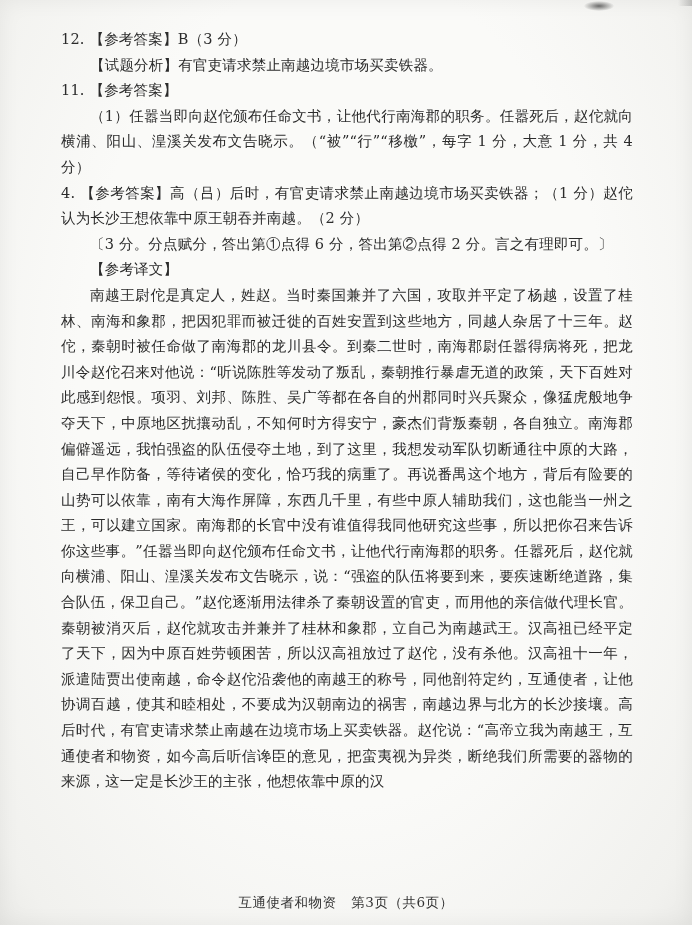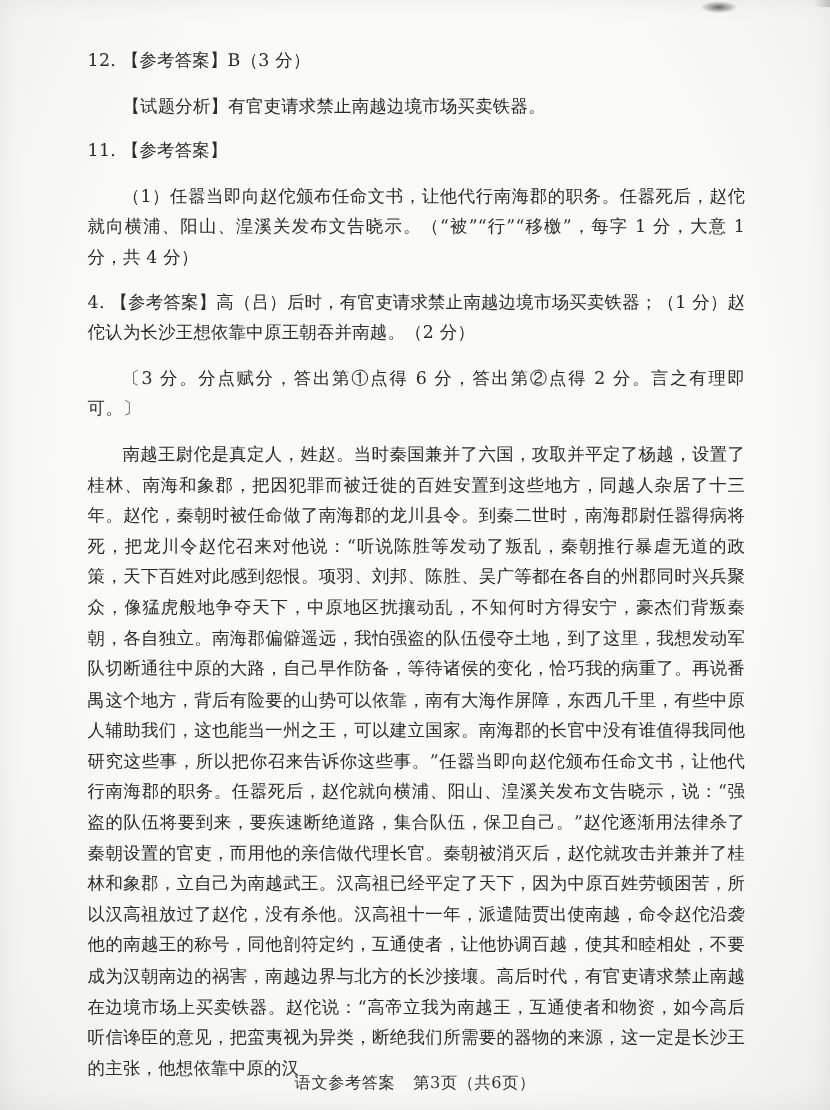--- a/index.html
+++ b/index.html
@@ -40,21 +40,21 @@
     left: 61px;
     top: 27px;
     width: 572px;
     font-size: 14.5px;
     line-height: 25.6px;
     text-align: justify;
     text-justify: inter-ideograph;
     letter-spacing: 0.2px;
   }
   .content p {
-    margin: 12px;
+    margin: 0;
   }
   p.indent {
     text-indent: 2em;
   }
   .footer {
     position: absolute;
     left: 0;
     bottom: 13px;
     width: 100%;
     text-align: center;
@@ -77,20 +77,21 @@
   <div class="content">
     <p>12. 【参考答案】B（3 分）</p>
     <p class="indent">【试题分析】有官吏请求禁止南越边境市场买卖铁器。</p>
 
     <p>11. 【参考答案】</p>
     <p class="indent">（1）任嚣当即向赵佗颁布任命文书，让他代行南海郡的职务。任嚣死后，赵佗就向横浦、阳山、湟溪关发布文告晓示。（“被”“行”“移檄”，每字 1 分，大意 1 分，共 4 分）</p>
 
     <p>4. 【参考答案】高（吕）后时，有官吏请求禁止南越边境市场买卖铁器；（1 分）赵佗认为长沙王想依靠中原王朝吞并南越。（2 分）</p>
     <p class="indent">〔3 分。分点赋分，答出第①点得 6 分，答出第②点得 2 分。言之有理即可。〕</p>
 
+    <p class="indent">【参考译文】</p>
     <p class="indent">南越王尉佗是真定人，姓赵。当时秦国兼并了六国，攻取并平定了杨越，设置了桂林、南海和象郡，把因犯罪而被迁徙的百姓安置到这些地方，同越人杂居了十三年。赵佗，秦朝时被任命做了南海郡的龙川县令。到秦二世时，南海郡尉任嚣得病将死，把龙川令赵佗召来对他说：“听说陈胜等发动了叛乱，秦朝推行暴虐无道的政策，天下百姓对此感到怨恨。项羽、刘邦、陈胜、吴广等都在各自的州郡同时兴兵聚众，像猛虎般地争夺天下，中原地区扰攘动乱，不知何时方得安宁，豪杰们背叛秦朝，各自独立。南海郡偏僻遥远，我怕强盗的队伍侵夺土地，到了这里，我想发动军队切断通往中原的大路，自己早作防备，等待诸侯的变化，恰巧我的病重了。再说番禺这个地方，背后有险要的山势可以依靠，南有大海作屏障，东西几千里，有些中原人辅助我们，这也能当一州之王，可以建立国家。南海郡的长官中没有谁值得我同他研究这些事，所以把你召来告诉你这些事。”任嚣当即向赵佗颁布任命文书，让他代行南海郡的职务。任嚣死后，赵佗就向横浦、阳山、湟溪关发布文告晓示，说：“强盗的队伍将要到来，要疾速断绝道路，集合队伍，保卫自己。”赵佗逐渐用法律杀了秦朝设置的官吏，而用他的亲信做代理长官。秦朝被消灭后，赵佗就攻击并兼并了桂林和象郡，立自己为南越武王。汉高祖已经平定了天下，因为中原百姓劳顿困苦，所以汉高祖放过了赵佗，没有杀他。汉高祖十一年，派遣陆贾出使南越，命令赵佗沿袭他的南越王的称号，同他剖符定约，互通使者，让他协调百越，使其和睦相处，不要成为汉朝南边的祸害，南越边界与北方的长沙接壤。高后时代，有官吏请求禁止南越在边境市场上买卖铁器。赵佗说：“高帝立我为南越王，互通使者和物资，如今高后听信谗臣的意见，把蛮夷视为异类，断绝我们所需要的器物的来源，这一定是长沙王的主张，他想依靠中原的汉</p>
   </div>
 
   <div class="footer">
-    <span class="footer-left">语文参考答案</span><span class="footer-right">第3页（共6页）</span>
+    <span class="footer-left">互通使者和物资</span><span class="footer-right">第3页（共6页）</span>
   </div>
 
 </div>
 
 </body></html>

